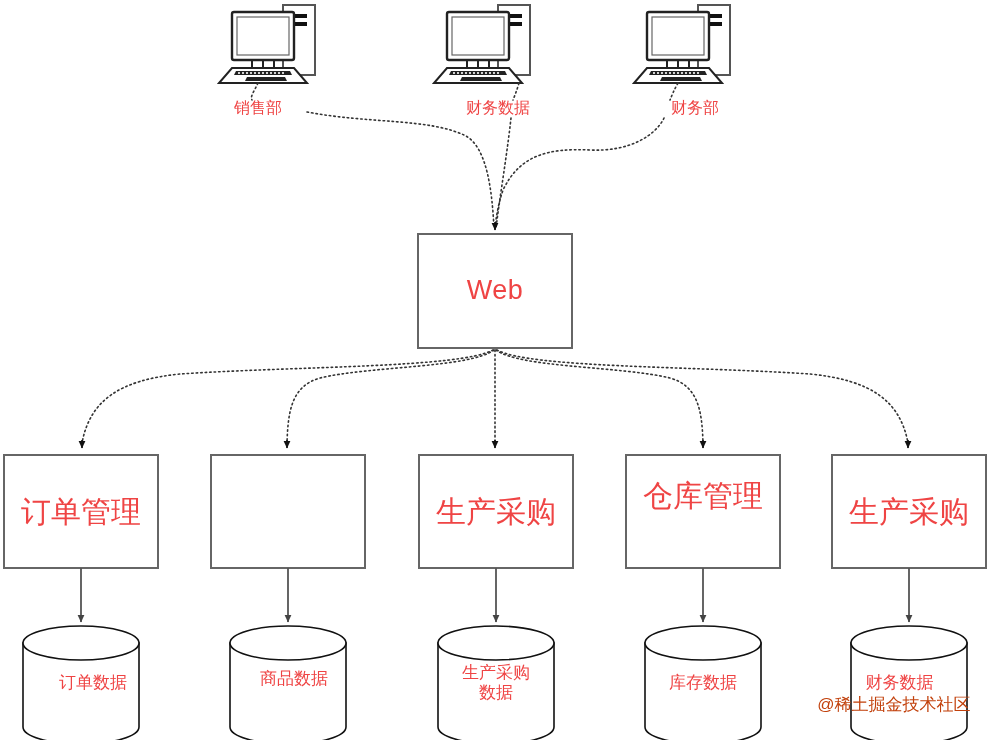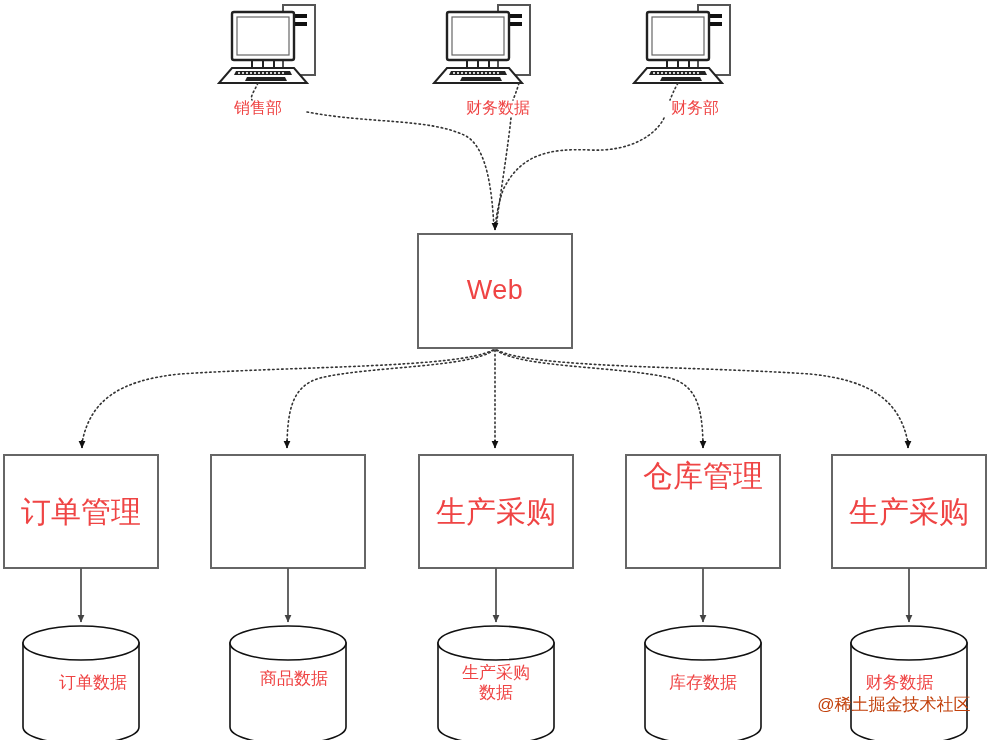--- a/index.html
+++ b/index.html
@@ -188,21 +188,21 @@
   </svg>
 
   <div class="node-label client-label" style="left:218px; top:98px; width:80px;">销售部</div>
   <div class="node-label client-label" style="left:448px; top:98px; width:100px;">财务数据</div>
   <div class="node-label client-label" style="left:655px; top:98px; width:80px;">财务部</div>
 
   <div class="node-label web-label" style="left:418px; top:234px; width:154px; height:114px;">Web</div>
 
   <div class="node-label module-label" style="left:4px; top:455px; width:154px; height:113px;">订单管理</div>
   <div class="node-label module-label" style="left:419px; top:455px; width:154px; height:113px;">生产采购</div>
-  <div class="node-label module-label" style="left:626px; top:432px; width:154px; height:87px;">仓库管理</div>
+  <div class="node-label module-label" style="left:626px; top:452px; width:154px; height:87px;">仓库管理</div>
   <div class="node-label module-label" style="left:832px; top:455px; width:154px; height:113px;">生产采购</div>
 
   <div class="node-label store-label" style="left:23px; top:648px; width:140px; height:70px;">订单数据</div>
   <div class="node-label store-label" style="left:230px; top:644px; width:128px; height:70px;">商品数据</div>
   <div class="node-label store-label" style="left:438px; top:648px; width:116px; height:70px; flex-direction:column;">
     <span>生产采购</span>
     <span>数据</span>
   </div>
   <div class="node-label store-label" style="left:645px; top:648px; width:116px; height:70px;">库存数据</div>
   <div class="node-label store-label" style="left:851px; top:648px; width:97px; height:70px;">财务数据</div>

